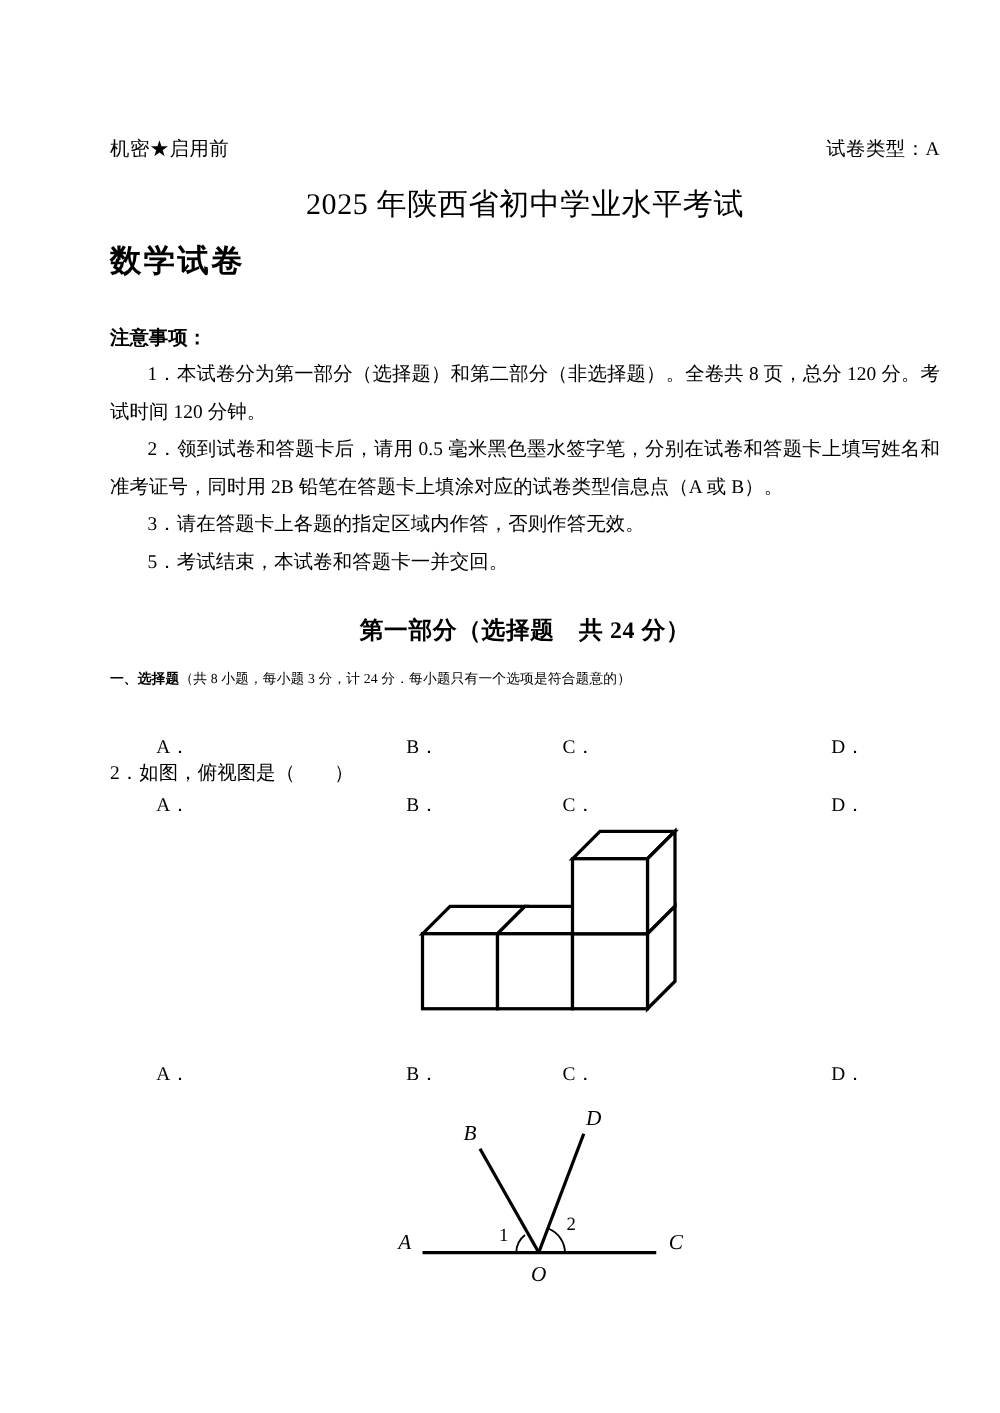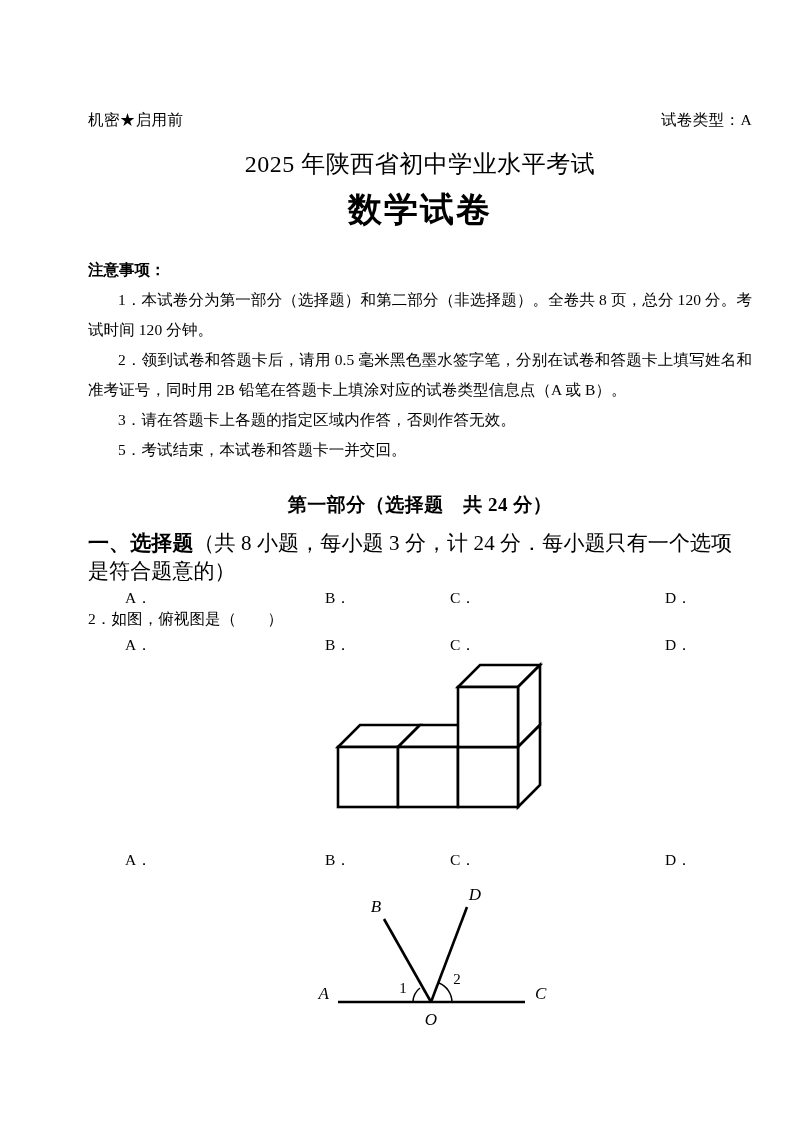--- a/index.html
+++ b/index.html
@@ -51,22 +51,22 @@
     text-align: center;
     font-size: 24px;
     line-height: 32px;
     letter-spacing: 0.5px;
   }
   .title-sub {
     position: absolute;
     left: 0;
     top: 190px;
     width: 664px;
-    text-align: center;
-    font-size: 34px;
+    text-align: left;
+    font-size: 25px;
     line-height: 34px;
     font-weight: bold;
     font-family: "DejaVu Sans", "Liberation Sans", sans-serif;
     letter-spacing: 2px;
   }
 
   
   .notice {
     position: absolute;
     left: 0;
@@ -98,21 +98,21 @@
     line-height: 28px;
     font-weight: bold;
     font-family: Liberation Serif, serif;
     letter-spacing: 0.5px;
   }
   .section-heading {
     position: absolute;
     left: 0;
     top: 527px;
     width: 664px;
-    font-size: 21px;
+    font-size: 11px;
     line-height: 28px;
     letter-spacing: 0.1px;
   }
   .section-heading .bold-lead {
     font-weight: bold;
     font-family: "DejaVu Sans", "Liberation Sans", sans-serif;
   }
 
   
   .qstem {

